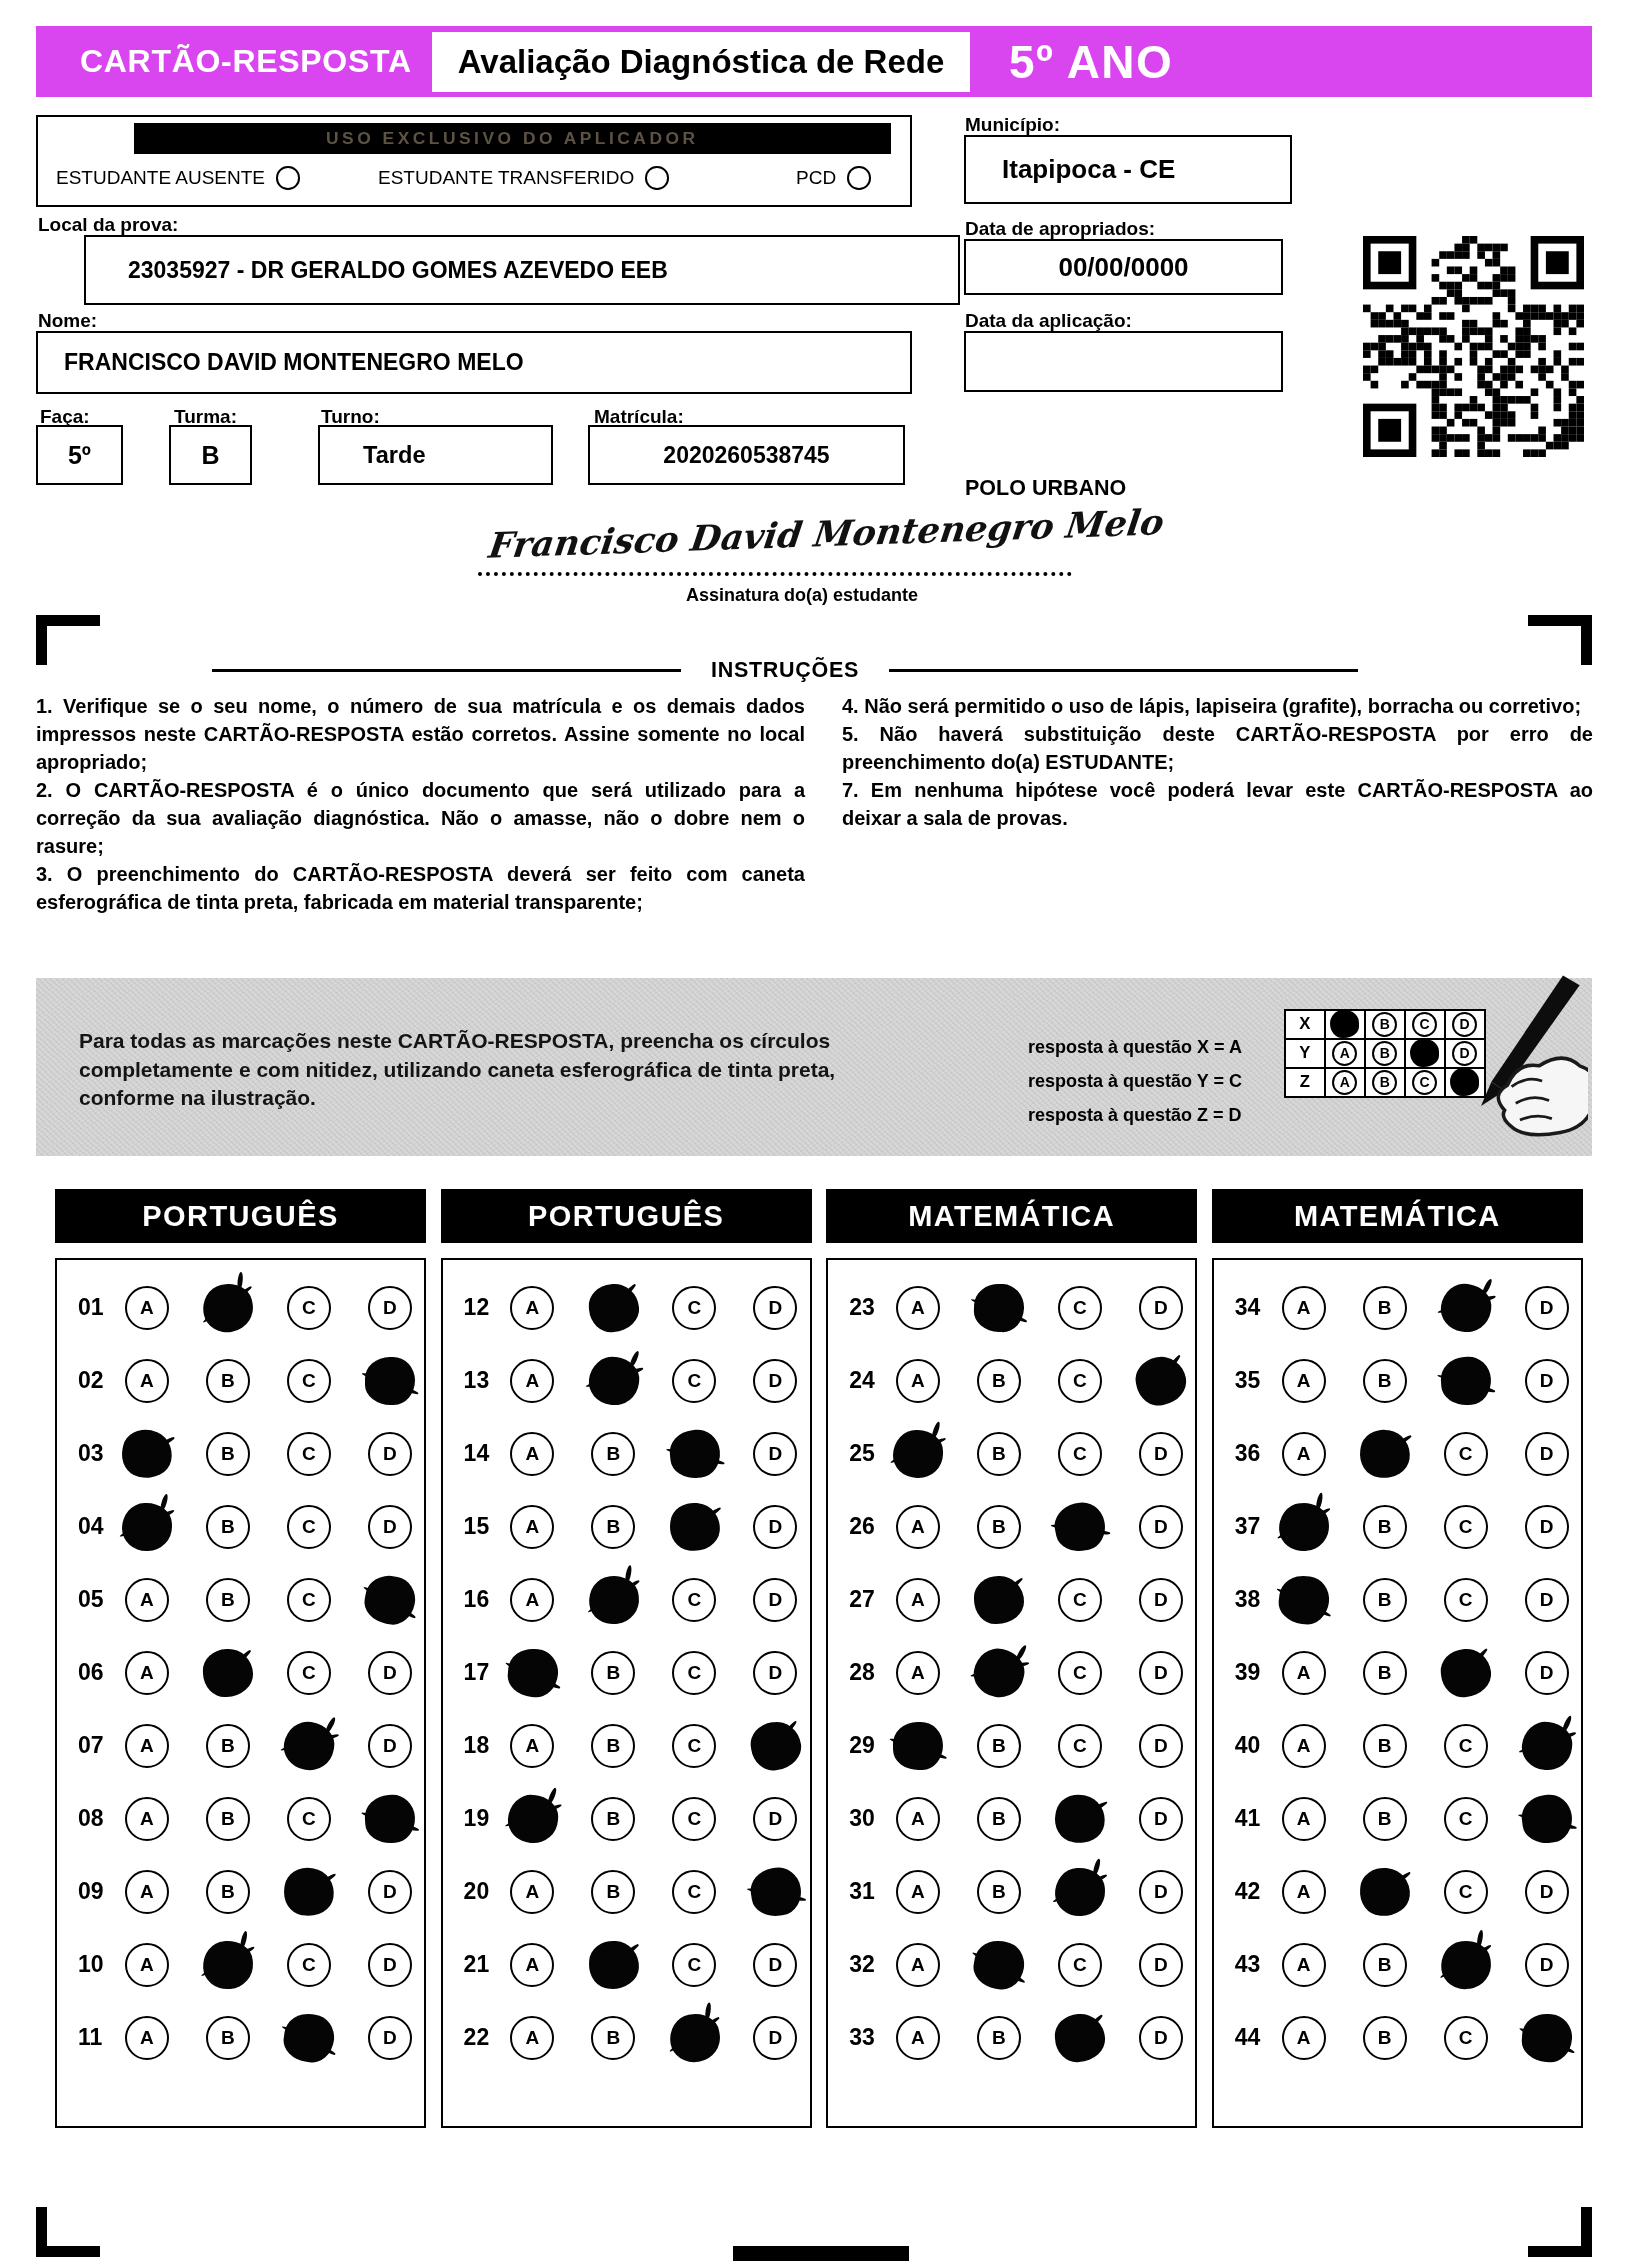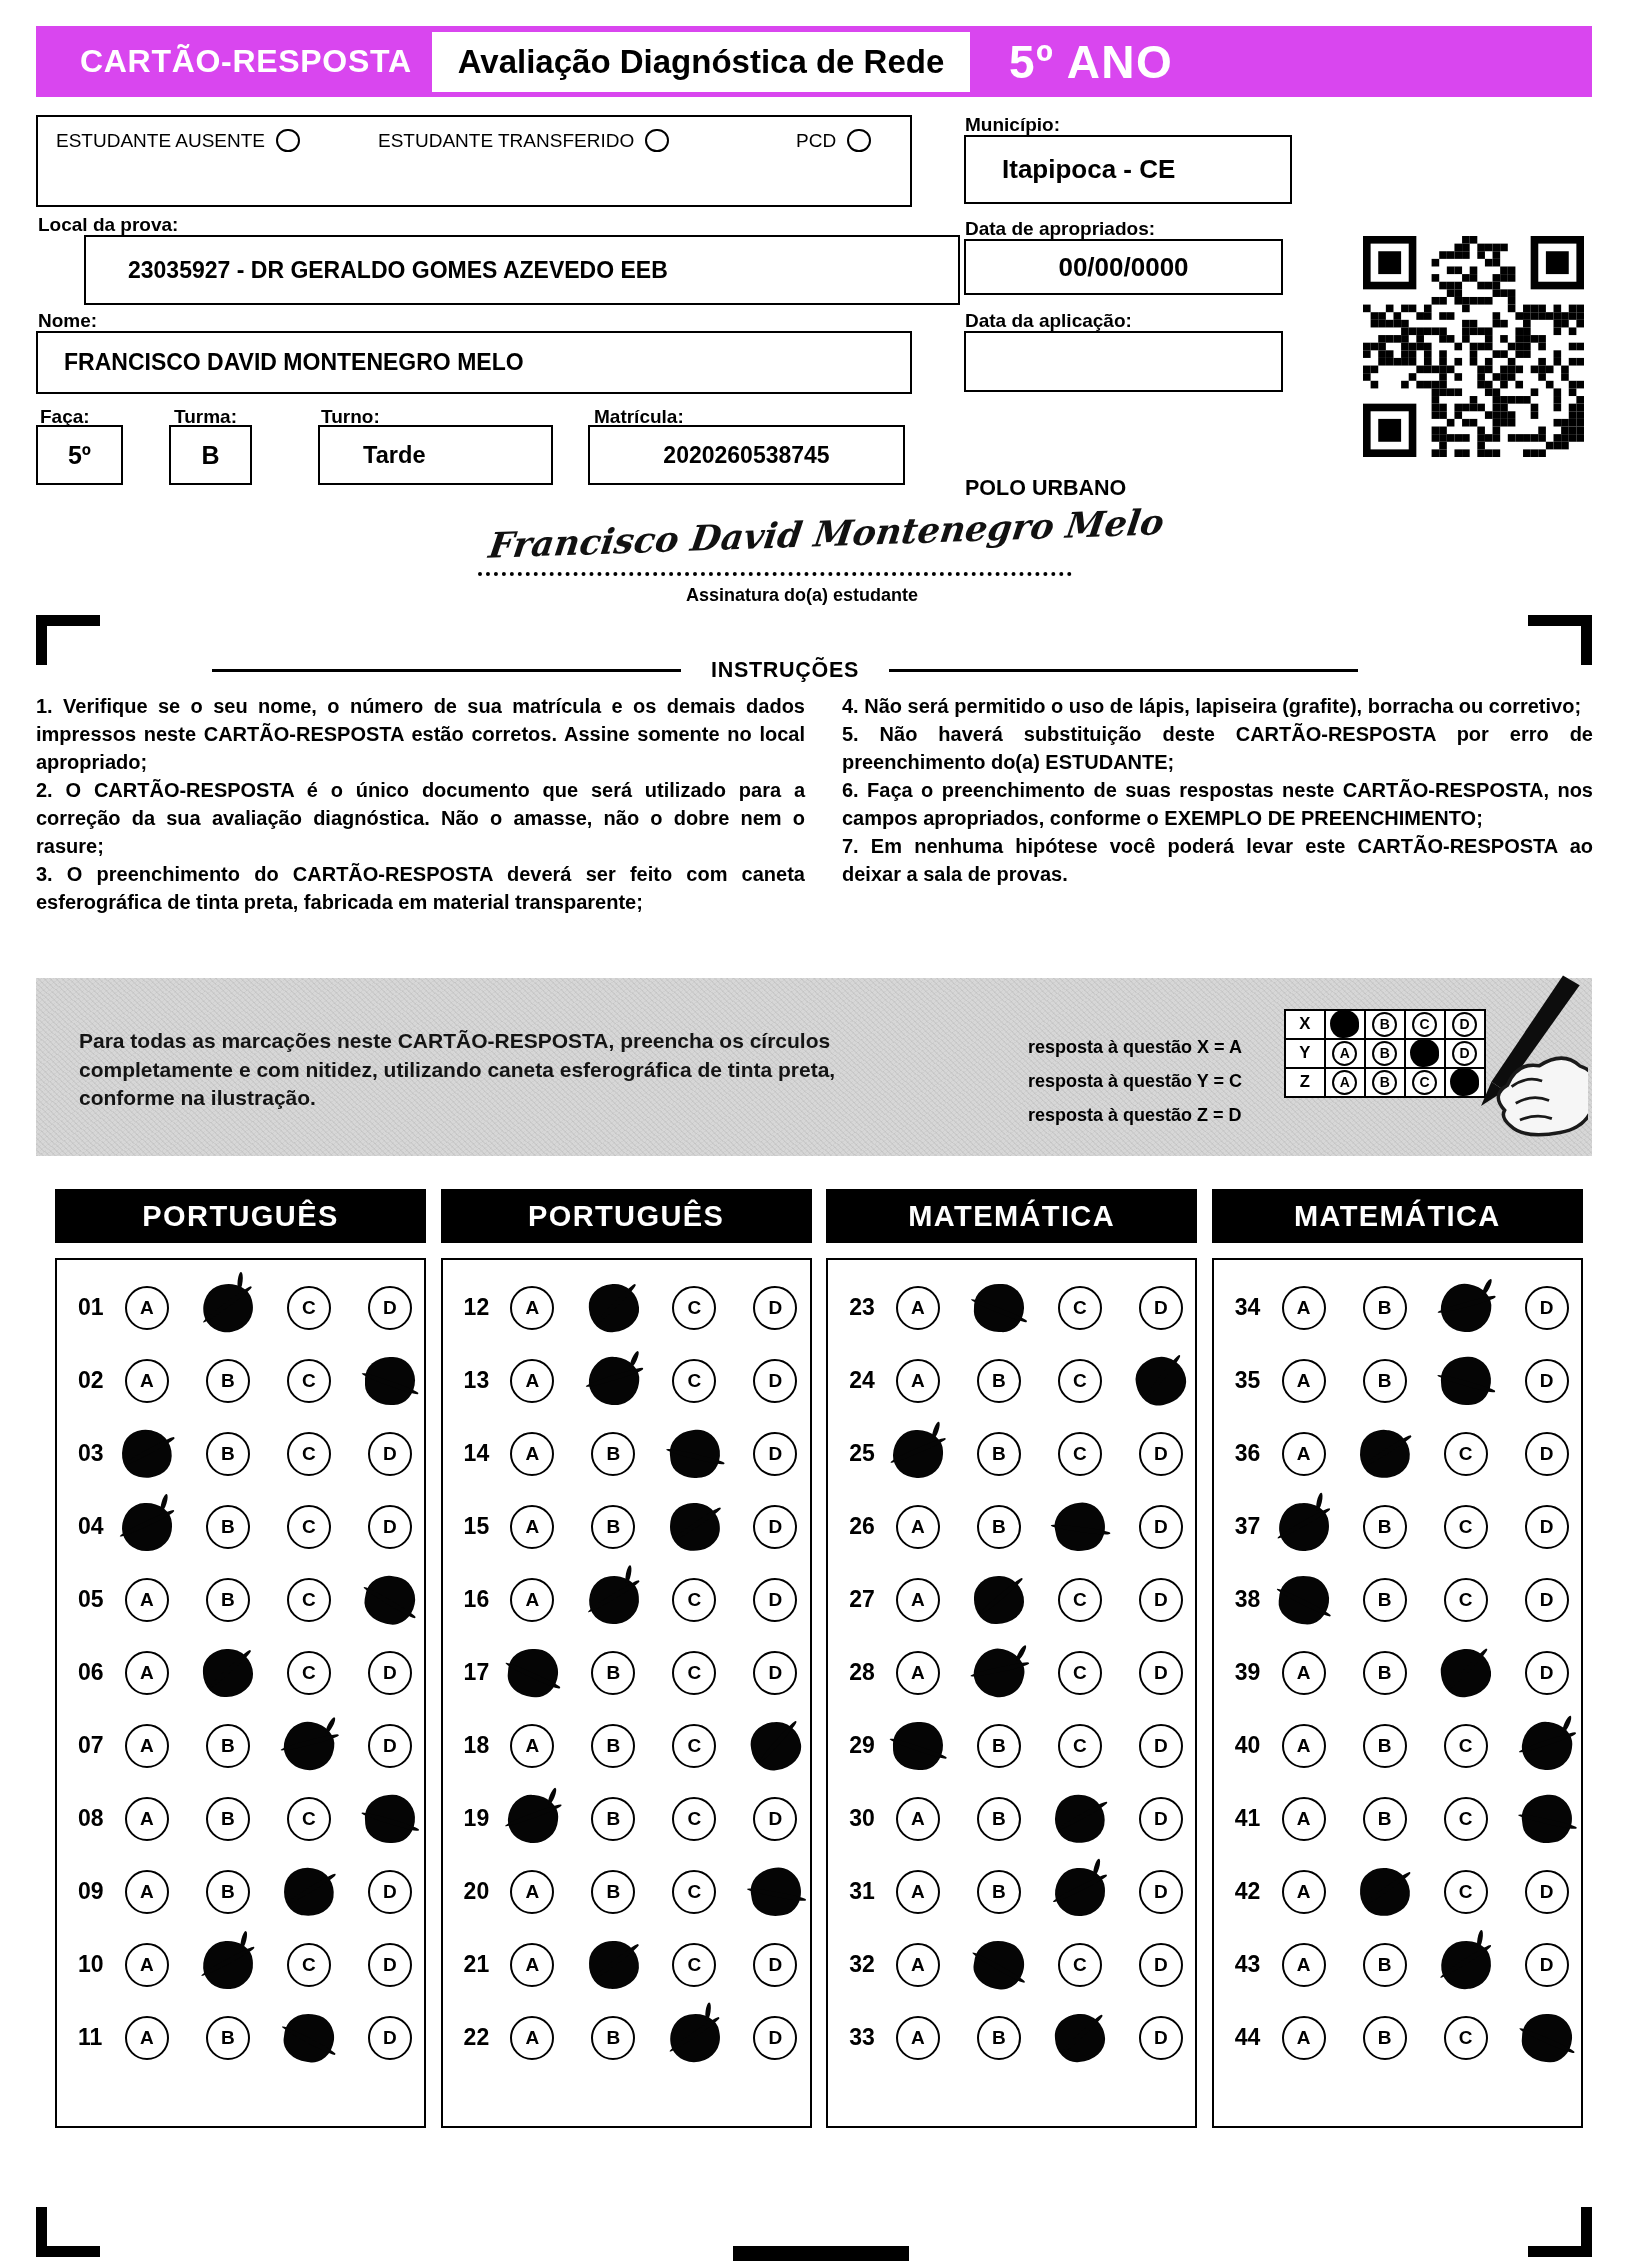--- a/index.html
+++ b/index.html
@@ -111,20 +111,21 @@
 
 <div class="header-bar abs">
   <div class="header-left">CARTÃO-RESPOSTA</div>
   <div class="header-center">
     <span>Avaliação Diagnóstica de Rede</span>
   </div>
   <div class="header-right">5º ANO</div>
 </div>
 
 <div class="aplicador abs">
+  <div class="aplicador-bar">USO EXCLUSIVO DO APLICADOR</div>
   <div class="checks-row" id="checks-row">
       <div class="check-item check-0">
         <span>ESTUDANTE AUSENTE</span>
         <span class="check-circle"></span>
       </div>
       <div class="check-item check-1">
         <span>ESTUDANTE TRANSFERIDO</span>
         <span class="check-circle"></span>
       </div>
       <div class="check-item check-2">
@@ -479,21 +480,20 @@
   <div class="instr-rule"></div>
 </div>
 <div id="instr-left">
     <p class="instr-item">1. Verifique se o seu nome, o número de sua matrícula e os demais dados impressos neste CARTÃO-RESPOSTA estão corretos. Assine somente no local apropriado;</p>
     <p class="instr-item">2. O CARTÃO-RESPOSTA é o único documento que será utilizado para a correção da sua avaliação diagnóstica. Não o amasse, não o dobre nem o rasure;</p>
     <p class="instr-item">3. O preenchimento do CARTÃO-RESPOSTA deverá ser feito com caneta esferográfica de tinta preta, fabricada em material transparente;</p>
   </div>
 <div id="instr-right">
     <p class="instr-item">4. Não será permitido o uso de lápis, lapiseira (grafite), borracha ou corretivo;</p>
     <p class="instr-item">5. Não haverá substituição deste CARTÃO-RESPOSTA por erro de preenchimento do(a) ESTUDANTE;</p>
-    <p class="instr-item">6. Faça o preenchimento de suas respostas neste CARTÃO-RESPOSTA, nos campos apropriados, conforme o EXEMPLO DE PREENCHIMENTO;</p>
     <p class="instr-item">7. Em nenhuma hipótese você poderá levar este CARTÃO-RESPOSTA ao deixar a sala de provas.</p>
   </div>
 
 <div id="example">
   <div id="example-text">Para todas as marcações neste CARTÃO-RESPOSTA, preencha os círculos completamente e com nitidez, utilizando caneta esferográfica de tinta preta, conforme na ilustração.</div>
   <div id="legend">
       <div class="legend-line">resposta à questão X = A</div>
       <div class="legend-line">resposta à questão Y = C</div>
       <div class="legend-line">resposta à questão Z = D</div>
     </div>

